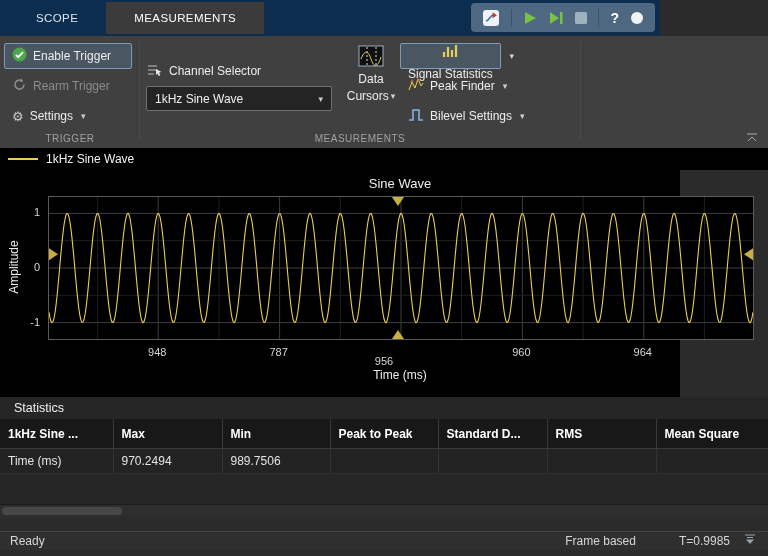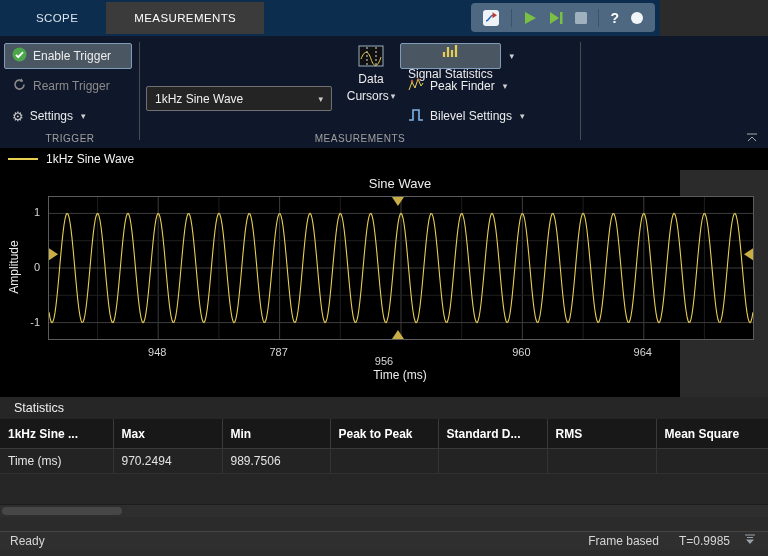--- a/index.html
+++ b/index.html
@@ -15,21 +15,21 @@
   .tab.first { margin-left:8px; }
   .tab.active { background:#3b3b3b; color:#ffffff; }
 
   .qt-panel { position:absolute; right:5px; top:3px; height:29px; background:#4e6882;
               border-radius:4px; display:flex; align-items:center; gap:11px; padding:0 11px; }
   .qt-divider { width:1px; height:18px; background:#3b5269; }
   .qt-btn { display:flex; align-items:center; justify-content:center; height:22px; }
   .help-glyph { color:#ffffff; font-weight:bold; font-size:14px; }
 
   
-  .ribbon { position:absolute; left:0; top:36px; width:768px; height:112px; background:#0f172a; }
+  .ribbon { position:absolute; left:0; top:36px; width:768px; height:112px; background:#404040; }
   .rb { position:absolute; display:flex; align-items:center; gap:6px; font-size:12px; color:#ececec;
         background:transparent; border:1px solid transparent; border-radius:2px; padding:0 7px; height:26px;
         white-space:nowrap; }
   .rb.selected { background:#4a5662; border-color:#7e9cba; }
   .rb.disabled { color:#8b8b8b; }
   .caret { font-size:9px; color:#cfcfcf; margin-left:2px; }
   .section-label { position:absolute; bottom:4px; font-size:10px; color:#a0a0a0;
                    text-align:center; letter-spacing:.5px; }
   .vdiv { position:absolute; top:6px; height:98px; width:1px; background:#4b4b4b; }
 
@@ -87,21 +87,21 @@
   .scrollstrip { position:absolute; left:0; top:504px; width:768px; height:13px; background:#2e2e2e;
                  border-top:1px solid #1c1c1c; }
   .scroll-thumb { position:absolute; left:2px; top:2px; width:120px; height:8px; background:#474747;
                   border-radius:4px; }
 
   
   .statusbar { position:absolute; left:0; top:531px; width:768px; height:19px; background:#2f2f2f;
                border-top:1px solid #454545; display:flex; align-items:center; padding:0 10px;
                font-size:12px; color:#d6d6d6; }
   .status-right { margin-left:auto; display:flex; align-items:center; }
-  .status-frame { margin-right:20px; }
+  .status-frame { margin-right:43px; }
   .status-time { margin-right:12px; }
 </style>
 </head>
 <body>
 
 <div class="app">
 
   <div class="tabbar">
     <div class="tab first">SCOPE</div>
     <div class="tab active">MEASUREMENTS</div>
@@ -165,20 +165,29 @@
 
     <div class="rb" style="left:4px; top:67px;">
       <span class="gear-icon">⚙</span>
       <span>Settings</span>
       <span class="caret">▾</span>
     </div>
 
     <div class="section-label" style="left:0; width:140px;margin-top:13px;">TRIGGER</div>
     <div class="vdiv" style="left:139px;"></div>
 
+    <div class="rb" style="left:146px; top:22px; padding-left:0;">
+      <span>
+        <svg width="16" height="14">
+            <path d="M1 3h9M1 7h9M1 11h6" stroke="#bfbfbf"></path>
+            <path d="M9 6l5.5 3-2.4.6 1.2 2.6-1.6.8-1.2-2.6L9 12z" fill="#e8e8e8"></path>
+          </svg>
+      </span>
+      <span>Channel Selector</span>
+    </div>
 
     <div class="combo">
       <span>1kHz Sine Wave</span>
       <span class="caret">▾</span>
     </div>
 
     <div class="stacked">
       <span>
         <svg width="26" height="22">
             <rect x="1" y="1" width="24" height="20" fill="#101010" stroke="#9ab0c4"></rect>

